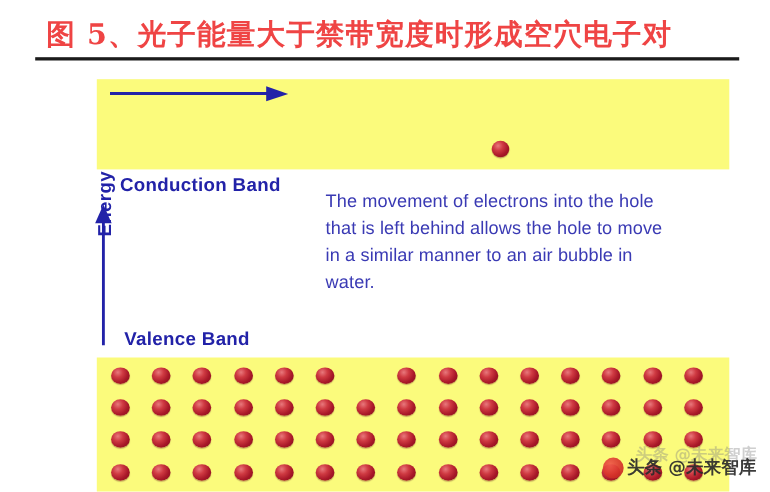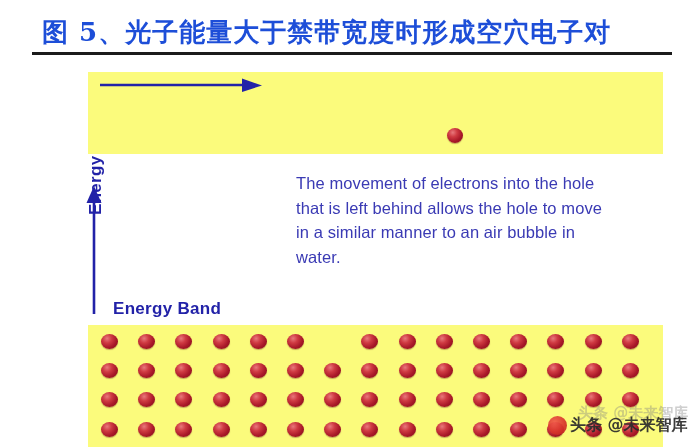--- a/index.html
+++ b/index.html
@@ -28,21 +28,21 @@
     position: absolute;
     left: 42px;
     top: 14px;
     width: 620px;
     height: 38px;
     font-family: "DejaVu Serif", "Liberation Serif", serif;
     font-weight: bold;
     font-size: 26px;
     line-height: 36px;
     letter-spacing: 1px;
-    color: #1d4ed8;
+    color: #ef4444;
     white-space: nowrap;
   }
   #title-rule {
     position: absolute;
     left: 32px;
     top: 52px;
     width: 640px;
     height: 3px;
     background: #1b1b1b;
   }
@@ -202,21 +202,22 @@
     <line x1="0" y1="7" x2="146" y2="7" stroke="#2222a8" stroke-width="2.6"></line>
     <polygon points="142,0.5 162,7.5 142,14" fill="#2222a8"></polygon>
   </svg>
 
   <svg id="energy-arrow" viewBox="0 0 18 128">
     <line x1="9" y1="128" x2="9" y2="14" stroke="#2222a8" stroke-width="2.6"></line>
     <polygon points="1.5,17 9,0 16.5,17" fill="#2222a8"></polygon>
   </svg>
   <div id="energy-label">Energy</div>
 
-  <div class="band-label" id="valence-band-label">Energy Band</div>
+  <div class="band-label" id="conduction-band-label">Conduction Band</div>
+  <div class="band-label" id="valence-band-label">Valence Band</div>
 
   <div id="explanation-text">The movement of electrons into the hole that is left behind allows the hole to move in a similar manner to an air bubble in water.</div>
 
   <div class="electron" id="conduction-electron"></div>
 
   <div id="valence-lattice">
       <div class="electron" style="left: 101px; top: 334px;"></div>
       <div class="electron" style="left: 138px; top: 334px;"></div>
       <div class="electron" style="left: 175px; top: 334px;"></div>
       <div class="electron" style="left: 213px; top: 334px;"></div>

